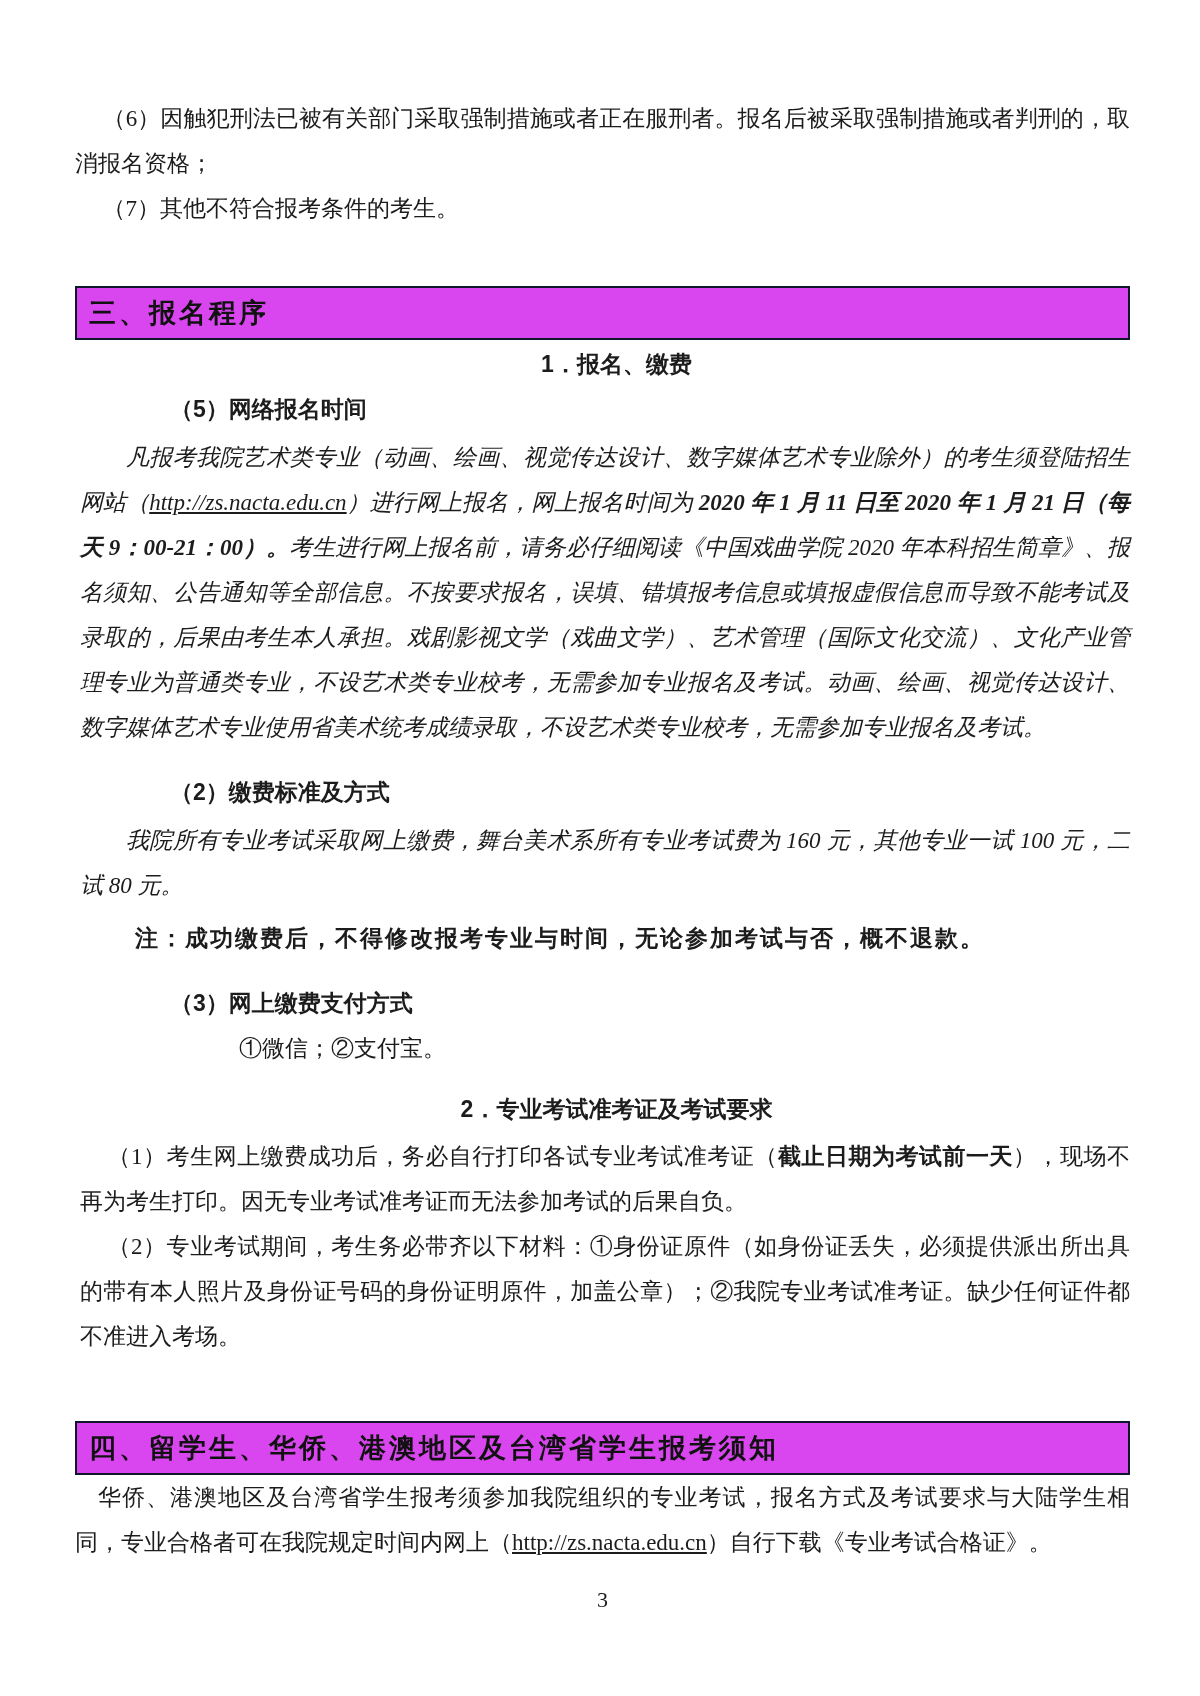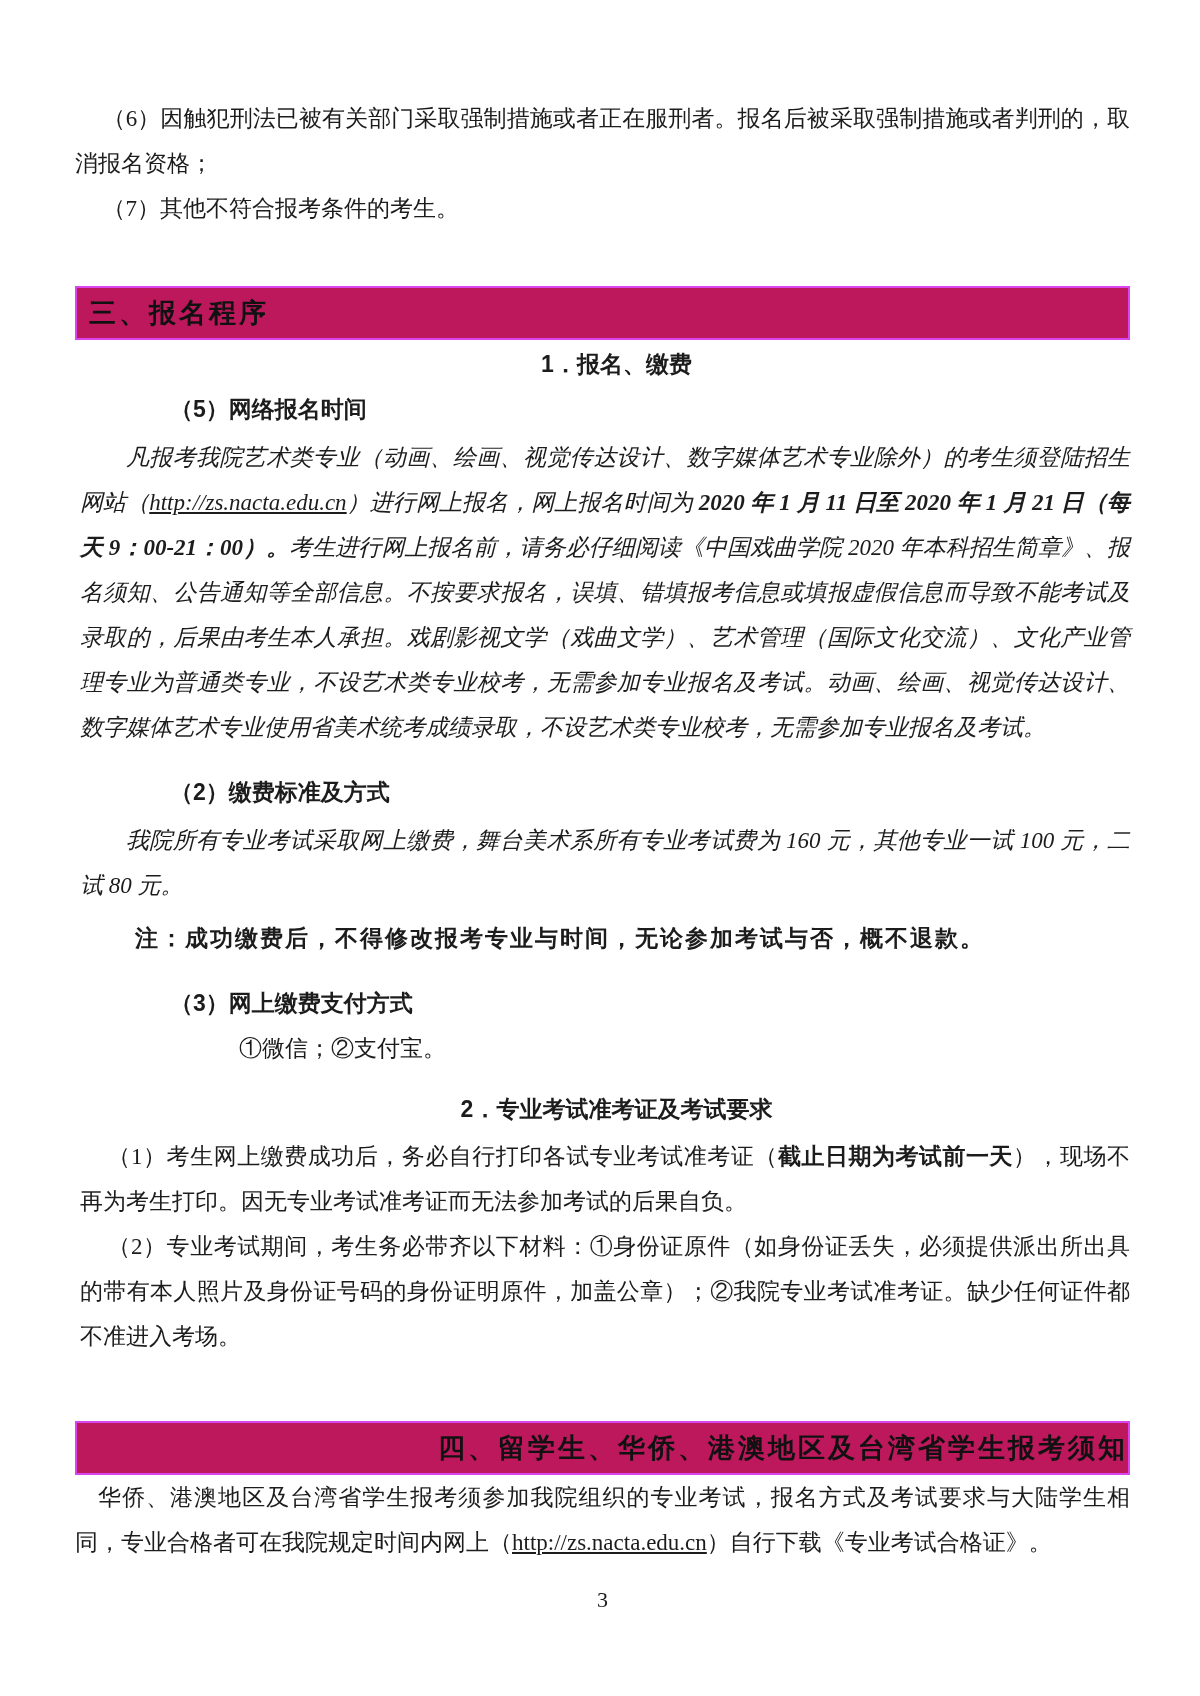--- a/index.html
+++ b/index.html
@@ -22,35 +22,35 @@
   p {
     margin: 0;
     font-size: 23px;
     line-height: 45px;
     text-align: justify;
   }
   .indent2 { text-indent: 2em; font-style: italic; }
   .indent1 { text-indent: 1.2em; }
   .sec-banner {
     margin-top: 55px;
-    background: #be185d;
-    border: 2px solid #d946ef;
+    background: #d946ef;
+    border: 2px solid #0f172a;
     height: 50px;
     line-height: 50px;
     padding-left: 12px;
     font-family: "Liberation Sans", "DejaVu Sans", sans-serif;
     font-weight: bold;
     font-size: 27px;
     letter-spacing: 3px;
     color: #111111;
     box-sizing: content-box;
     overflow: hidden;
     white-space: nowrap;
   }
-  .banner-2 { margin-top: 62px; text-align: right; }
+  .banner-2 { margin-top: 62px; }
   .h-num {
     margin-top: 4px;
     margin-left: 28px;
     font-family: "Liberation Sans", "DejaVu Sans", sans-serif;
     font-weight: bold;
     font-size: 23px;
     line-height: 40px;
     text-align: center;
     text-indent: 0;
   }

